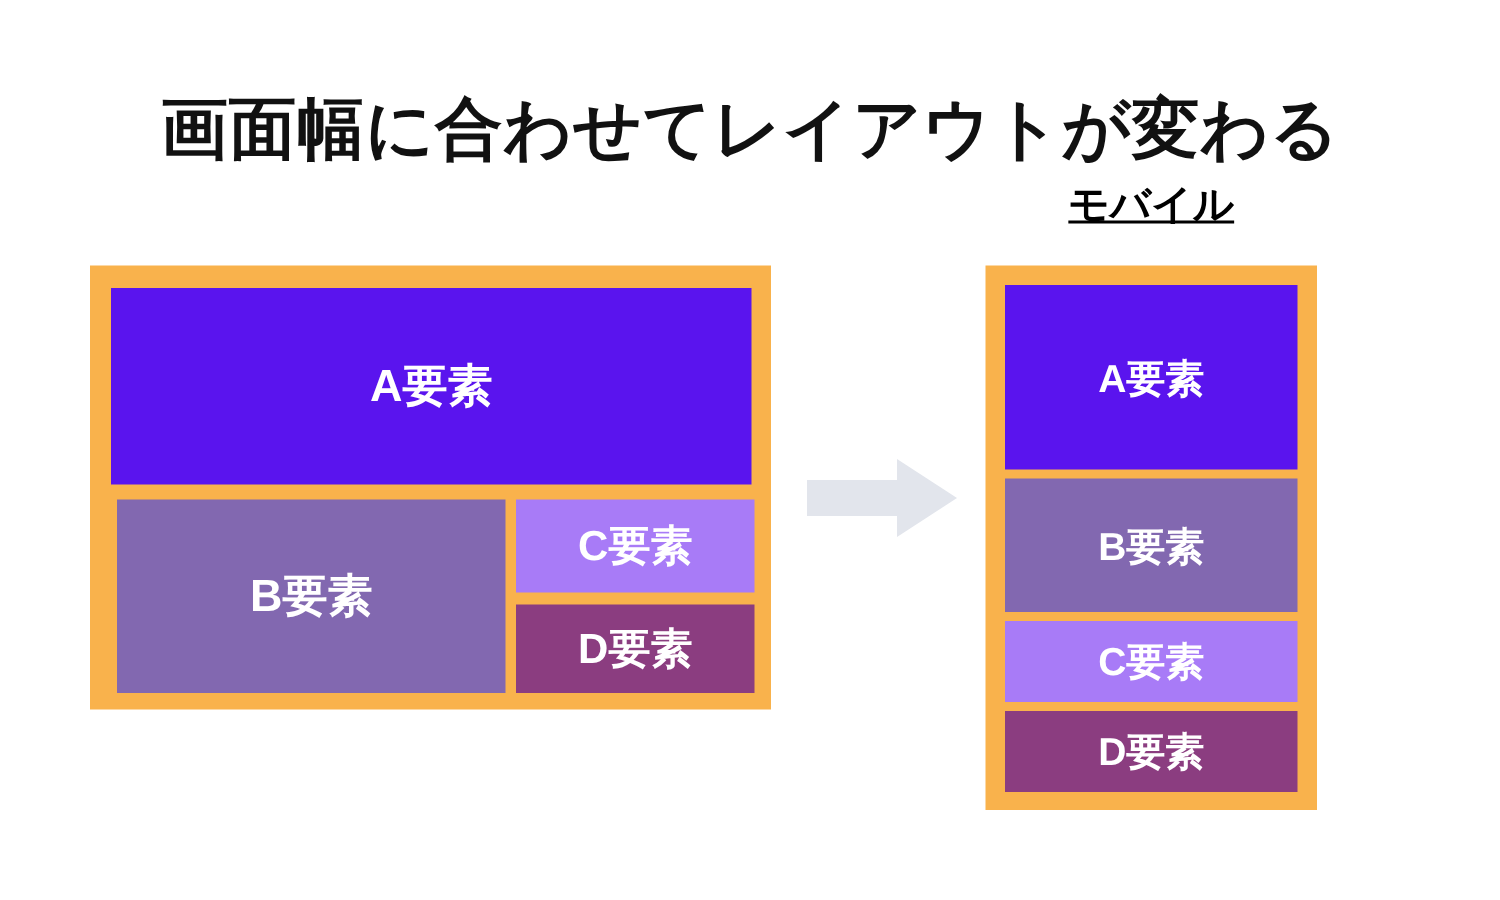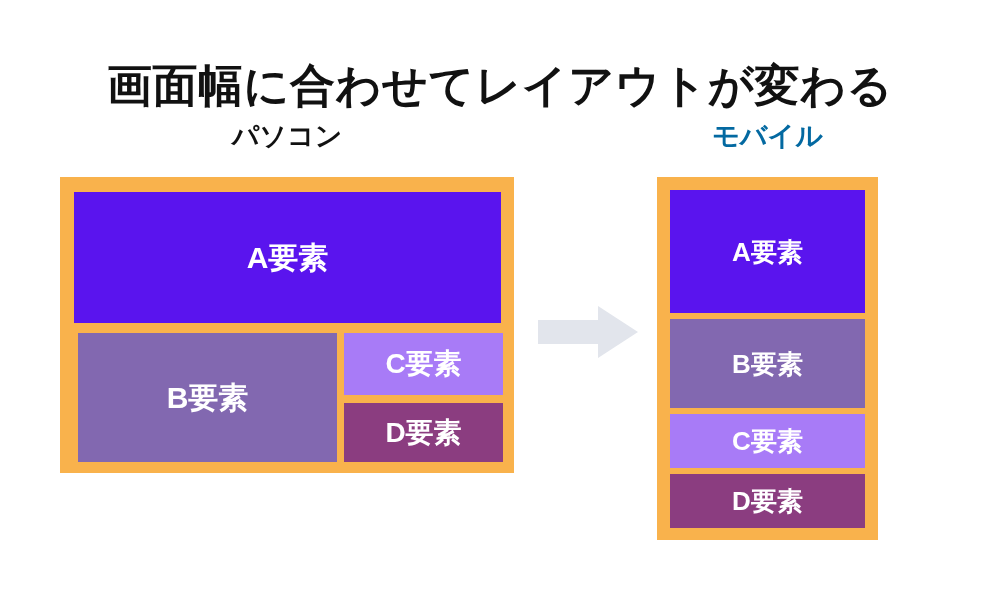--- a/index.html
+++ b/index.html
@@ -90,36 +90,35 @@
   }
   .arrow svg { display: block; width: 100%; height: 100%; }
 </style>
 </head>
 <body style="background: rgb(255, 255, 255);">
 
 <div id="stage">
 
   <div class="title" style="color: rgb(17, 17, 17);">画面幅に合わせてレイアウトが変わる</div>
 
-  <div class="caption pc" style="color: rgb(17, 17, 17);">パソコン</div>
 
   <div class="frame pc" style="background: rgb(249, 178, 76);">
     <div class="block pc-a" style="background: rgb(90, 20, 238); color: rgb(255, 255, 255);">A要素</div>
     <div class="block pc-b" style="background: rgb(130, 104, 176); color: rgb(255, 255, 255);">B要素</div>
     <div class="block pc-c" style="background: rgb(168, 123, 247); color: rgb(255, 255, 255);">C要素</div>
     <div class="block pc-d" style="background: rgb(139, 61, 128); color: rgb(255, 255, 255);">D要素</div>
   </div>
 
   <div class="arrow">
     <svg viewBox="0 0 100 52" preserveAspectRatio="none" aria-hidden="true">
       <polygon points="0,14 60,14 60,0 100,26 60,52 60,38 0,38" fill="#e2e5ec"></polygon>
     </svg>
   </div>
 
-  <div class="caption mob" style="color: #0369a1;">モバイル</div>
+  <div class="caption mob" style="color: #000000; text-decoration: underline;">モバイル</div>
 
   <div class="frame mob" style="background: rgb(249, 178, 76);">
     <div class="block mb-a" style="background: rgb(90, 20, 238); color: rgb(255, 255, 255);">A要素</div>
     <div class="block mb-b" style="background: rgb(130, 104, 176); color: rgb(255, 255, 255);">B要素</div>
     <div class="block mb-c" style="background: rgb(168, 123, 247); color: rgb(255, 255, 255);">C要素</div>
     <div class="block mb-d" style="background: rgb(139, 61, 128); color: rgb(255, 255, 255);">D要素</div>
   </div>
 
 </div>
 

